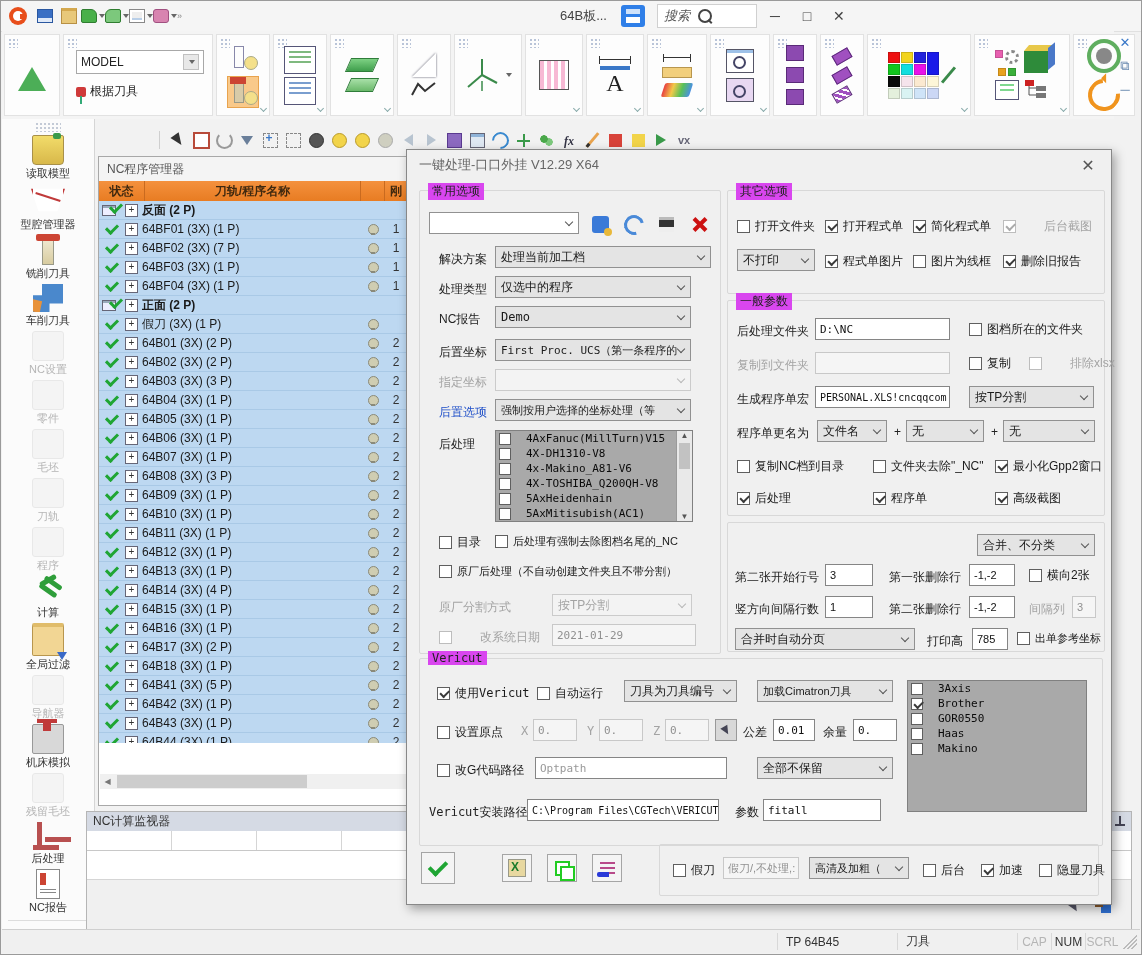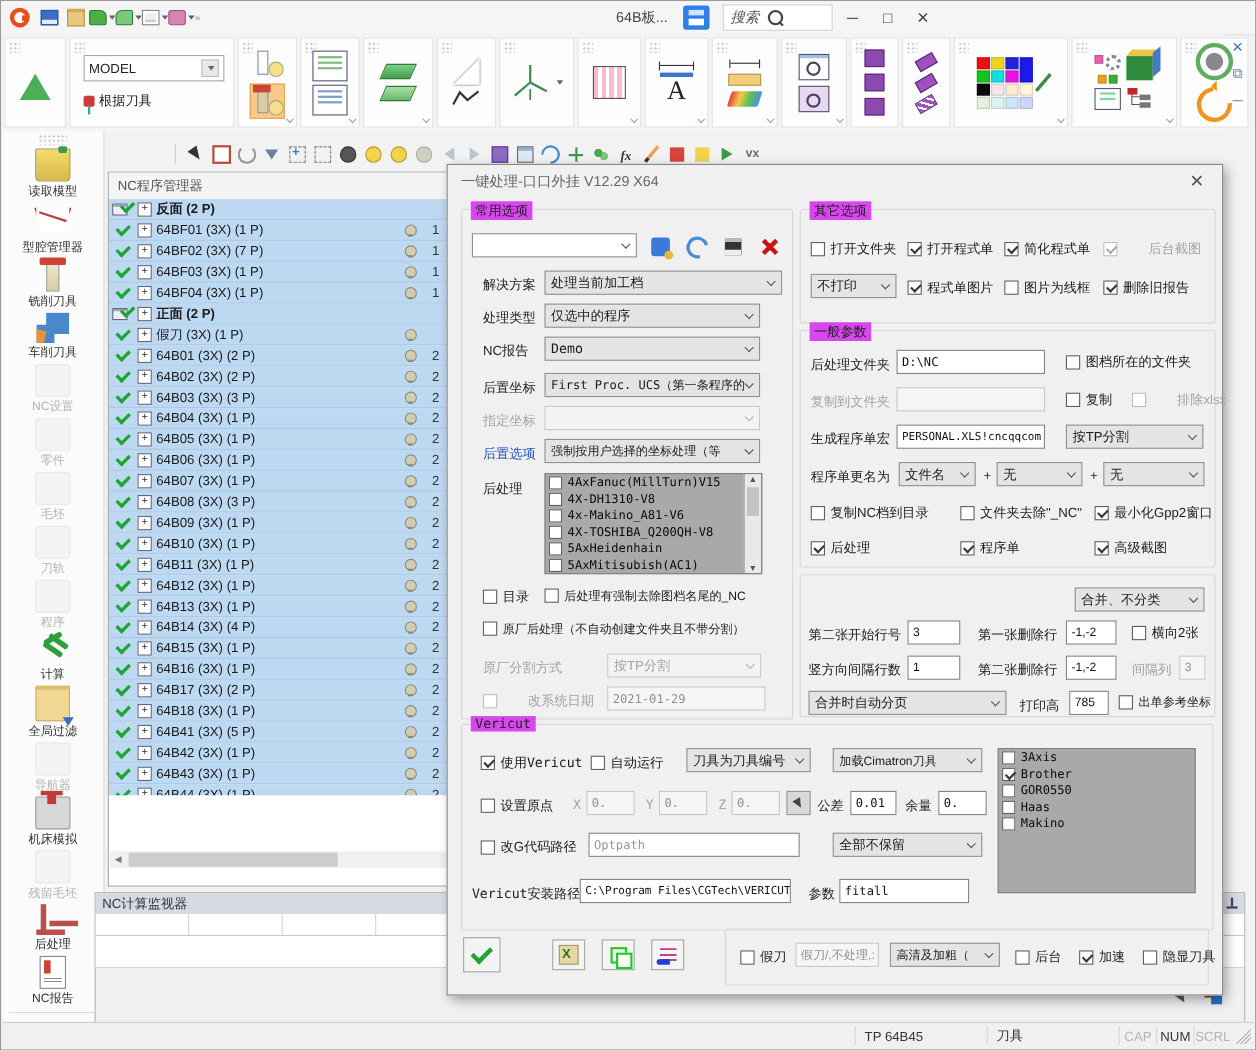--- a/index.html
+++ b/index.html
@@ -201,21 +201,21 @@
   .tin.mono{font-family:"DejaVu Sans Mono",monospace;}
   .tin.dis{background:#f5f5f5;border-color:#c8c8c8;color:#909090;}
   .tin.ghost{color:#999;}
   .cbx{position:absolute;display:flex;align-items:center;gap:5px;font-size:12px;color:#1a1a1a;white-space:nowrap;}
   .cbx.dis{color:#a3a3a3;gap:28px;}
   .cb{width:13px;height:13px;border:1px solid #5f5f5f;background:#fff;position:relative;flex:none;box-sizing:border-box;}
   .cbx.dis .cb{border-color:#bdbdbd;}
   .cb.on::after{content:"";position:absolute;left:1.5px;top:2px;width:7px;height:3.5px;border-left:2px solid #3a3a3a;border-bottom:2px solid #3a3a3a;transform:rotate(-45deg);}
   .cbx.dis .cb.on::after{border-color:#aaa;}
   .lst{position:absolute;background:#a9a9a9;border:1px solid #808080;overflow:hidden;box-sizing:border-box;}
-  .lrow{display:flex;align-items:center;gap:5px;height:15px;padding:0 3px;font-family:"DejaVu Sans Mono",monospace;font-size:11px;color:#0a0a0a;white-space:nowrap;}
+  .lrow{display:flex;align-items:center;gap:15px;height:15px;padding:0 3px;font-family:"DejaVu Sans Mono",monospace;font-size:11px;color:#0a0a0a;white-space:nowrap;}
   .lrow .cb{width:12px;height:12px;}
   .sbv{position:absolute;right:0;top:0;bottom:0;width:15px;background:#e9e9e9;border-left:1px solid #9a9a9a;display:flex;flex-direction:column;align-items:center;font-size:8px;color:#555;}
   .sbv .thumb{width:11px;height:26px;background:#c2c2c2;margin-top:3px;}
   .ibtn{position:absolute;width:27px;height:25px;display:flex;align-items:center;justify-content:center;background:#f0f0f0;}
   .badge-blue{width:17px;height:17px;background:#3a7ad8;border-radius:3px;position:relative;}
   .badge-blue::after{content:"";position:absolute;right:-3px;bottom:-3px;width:8px;height:8px;background:#e8b83a;border-radius:50%;}
   .refresh{width:14px;height:14px;border:3px solid #4a8ad8;border-radius:50%;border-right-color:transparent;transform:rotate(30deg);}
   .floppy{width:15px;height:15px;background:#333;box-shadow:inset 0 -5px 0 #eee,inset 0 3px 0 #bbb;}
   .redx{position:relative;width:15px;height:15px;}
   .redx::before,.redx::after{content:"";position:absolute;left:6px;top:-1px;width:4px;height:17px;background:#cc1111;}
@@ -586,20 +586,26 @@
         <span class="side-ico ic-report"></span>
         <span class="lab">NC报告</span>
       </div>
       </div>
     <div id="side-divider"></div>
     <div id="side-more">⌄</div>
   </div>
 
   <div id="pm">
     <div id="pm-title">NC程序管理器</div>
+    <div id="pm-head">
+      <span class="hc" style="width:46px;">状态</span>
+      <span class="hc" style="flex:1;">刀轨/程序名称</span>
+      <span class="hc" style="width:24px;"></span>
+      <span class="hc" style="width:22px;border-right:none;">刚</span>
+    </div>
     <div id="pm-body">
 
     <div class="prow group">
         <span class="pstat">
             <span class="gwin"></span>
             <span class="chk"></span>
           </span>
         <span class="plus">+</span>
         <span class="pname">反面 (2 P)</span>
         <span class="pbulb"></span>

